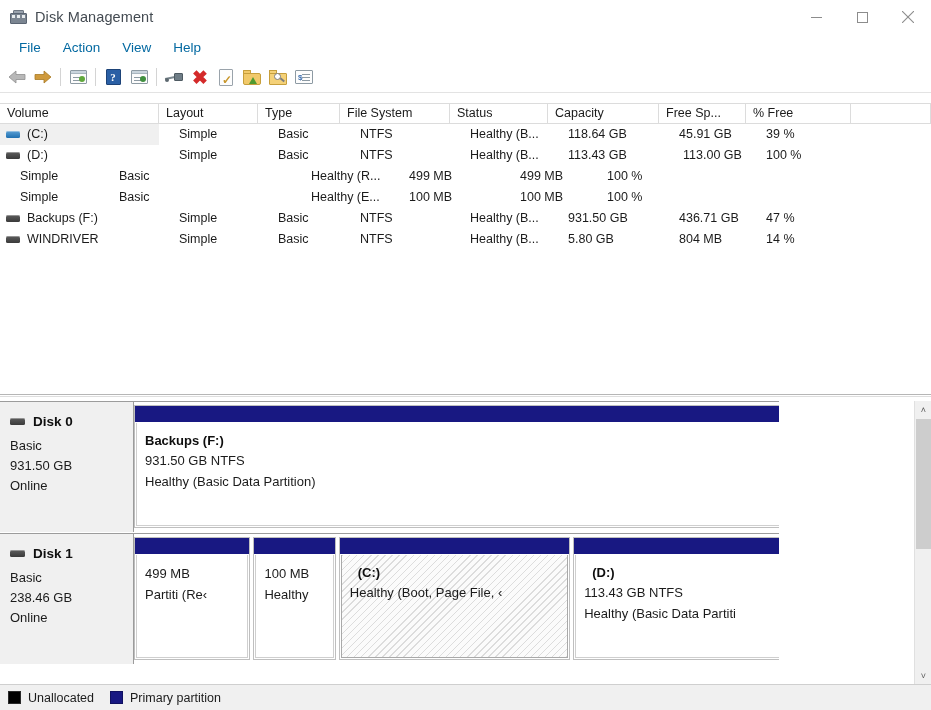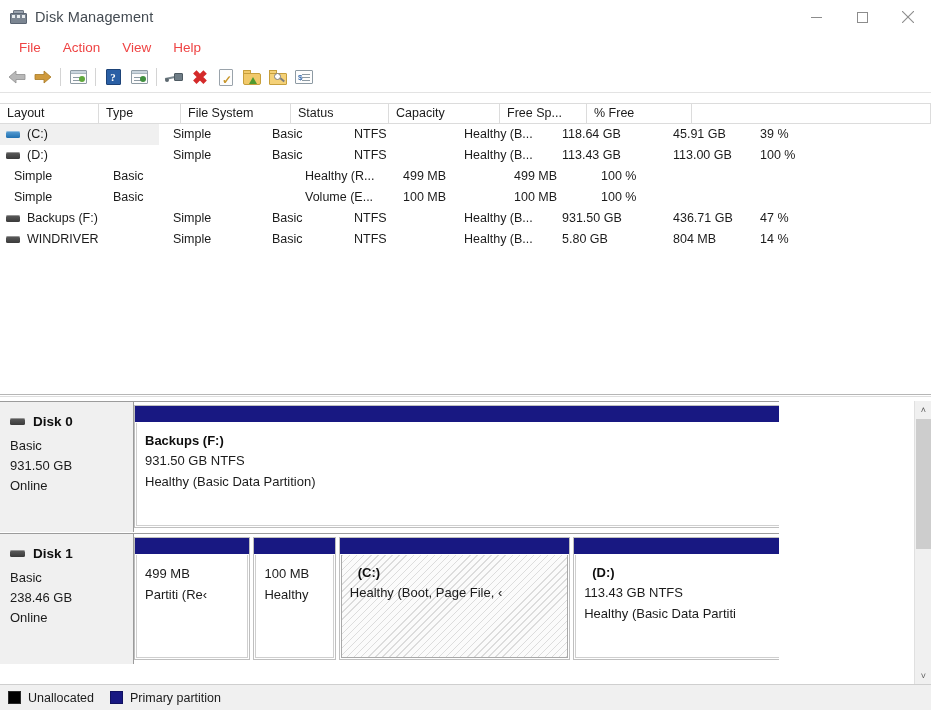--- a/index.html
+++ b/index.html
@@ -45,21 +45,21 @@
     color: #8c8c8c;
   }
   .win-btn svg { display:block; }
 
   
   #menubar {
     position:absolute; top:34px; left:0; width:931px; height:28px;
     background:#ffffff; display:flex; align-items:center; padding-left:8px;
   }
   .menu-item {
-    font-size:13.5px; color:#ef4444; padding:3px 11px; line-height:16px;
+    font-size:13.5px; color:#0369a1; padding:3px 11px; line-height:16px;
   }
 
   
   #toolbar {
     position:absolute; top:62px; left:0; width:931px; height:30px;
     background:#ffffff; display:flex; align-items:center; padding-left:4px;
   }
   #toolbar .tbbtn {
     width:26px; height:26px; display:flex; align-items:center; justify-content:center;
     position:relative;
@@ -120,21 +120,21 @@
     display:flex; height:21px; background:#ffffff;
     border-top:1px solid #dcdcdc; border-bottom:1px solid #dcdcdc;
   }
   #vol-header .hcell {
     font-size:12.5px; color:#1b1b1b; padding-left:7px; line-height:19px;
     border-right:1px solid #dcdcdc; overflow:hidden; white-space:nowrap;
     background:#ffffff;
   }
   .vol-row { display:flex; height:21px; align-items:center; }
   .vol-row .cell {
-    font-size:12.5px; color:#1b1b1b; padding-left:14px; line-height:21px;
+    font-size:12.5px; color:#1b1b1b; padding-left:20px; line-height:21px;
     overflow:hidden; white-space:nowrap;
   }
   .vol-row .cell.vol { display:flex; align-items:center; padding-left:6px; }
   .drive-ico {
     width:14px; height:7px; border-radius:1.5px; margin-right:7px; flex:none;
     background:linear-gradient(#5d5d5d,#3a3a3a);
     box-shadow: inset 0 1px 0 rgba(255,255,255,.35);
   }
   .drive-ico.blue { background:linear-gradient(#5a9fd4,#1f6fb0); }
   .vol-row.selected .cell.vol { background:#f0f0f0; }
@@ -346,20 +346,21 @@
     <span class="propico">
       <span class="b">$</span>
         <span class="hl"></span>
     </span>
   </span>
 </div>
 <div id="toolbar-bottomline"></div>
 
 <div id="vol-pane">
   <div id="vol-header">
+    <div class="hcell" style="width:159px">Volume</div>
     <div class="hcell" style="width:99px">Layout</div>
     <div class="hcell" style="width:82px">Type</div>
     <div class="hcell" style="width:110px">File System</div>
     <div class="hcell" style="width:98px">Status</div>
     <div class="hcell" style="width:111px">Capacity</div>
     <div class="hcell" style="width:87px">Free Sp...</div>
     <div class="hcell" style="width:105px">% Free</div>
     <div class="hcell" style="flex:1"></div>
   </div>
   <div id="vol-body">
@@ -379,37 +380,37 @@
       <div class="vol-row">
         <div class="cell vol" style="width: 159px;">
           <span class="drive-ico"></span>
           <span>(D:)</span>
         </div>
         <div class="cell" style="width: 99px;">Simple</div>
         <div class="cell" style="width: 82px;">Basic</div>
         <div class="cell" style="width: 110px;">NTFS</div>
         <div class="cell" style="width: 98px;">Healthy (B...</div>
         <div class="cell" style="width: 111px;">113.43 GB</div>
-        <div class="cell" style="width: 87px;">113.00 GB</div>
+        <div class="cell" style="width: 87px; text-align: center;">113.00 GB</div>
         <div class="cell" style="width: 105px;">100 %</div>
       </div>
       <div class="vol-row">
         <div class="cell" style="width: 99px;">Simple</div>
         <div class="cell" style="width: 82px;">Basic</div>
         <div class="cell" style="width: 110px;"></div>
         <div class="cell" style="width: 98px;">Healthy (R...</div>
         <div class="cell" style="width: 111px;">499 MB</div>
         <div class="cell" style="width: 87px;">499 MB</div>
         <div class="cell" style="width: 105px;">100 %</div>
       </div>
       <div class="vol-row">
         <div class="cell" style="width: 99px;">Simple</div>
         <div class="cell" style="width: 82px;">Basic</div>
         <div class="cell" style="width: 110px;"></div>
-        <div class="cell" style="width: 98px;">Volume (E...</div>
+        <div class="cell" style="width: 98px;">Healthy (E...</div>
         <div class="cell" style="width: 111px;">100 MB</div>
         <div class="cell" style="width: 87px;">100 MB</div>
         <div class="cell" style="width: 105px;">100 %</div>
       </div>
       <div class="vol-row">
         <div class="cell vol" style="width: 159px;">
           <span class="drive-ico"></span>
           <span>Backups (F:)</span>
         </div>
         <div class="cell" style="width: 99px;">Simple</div>

